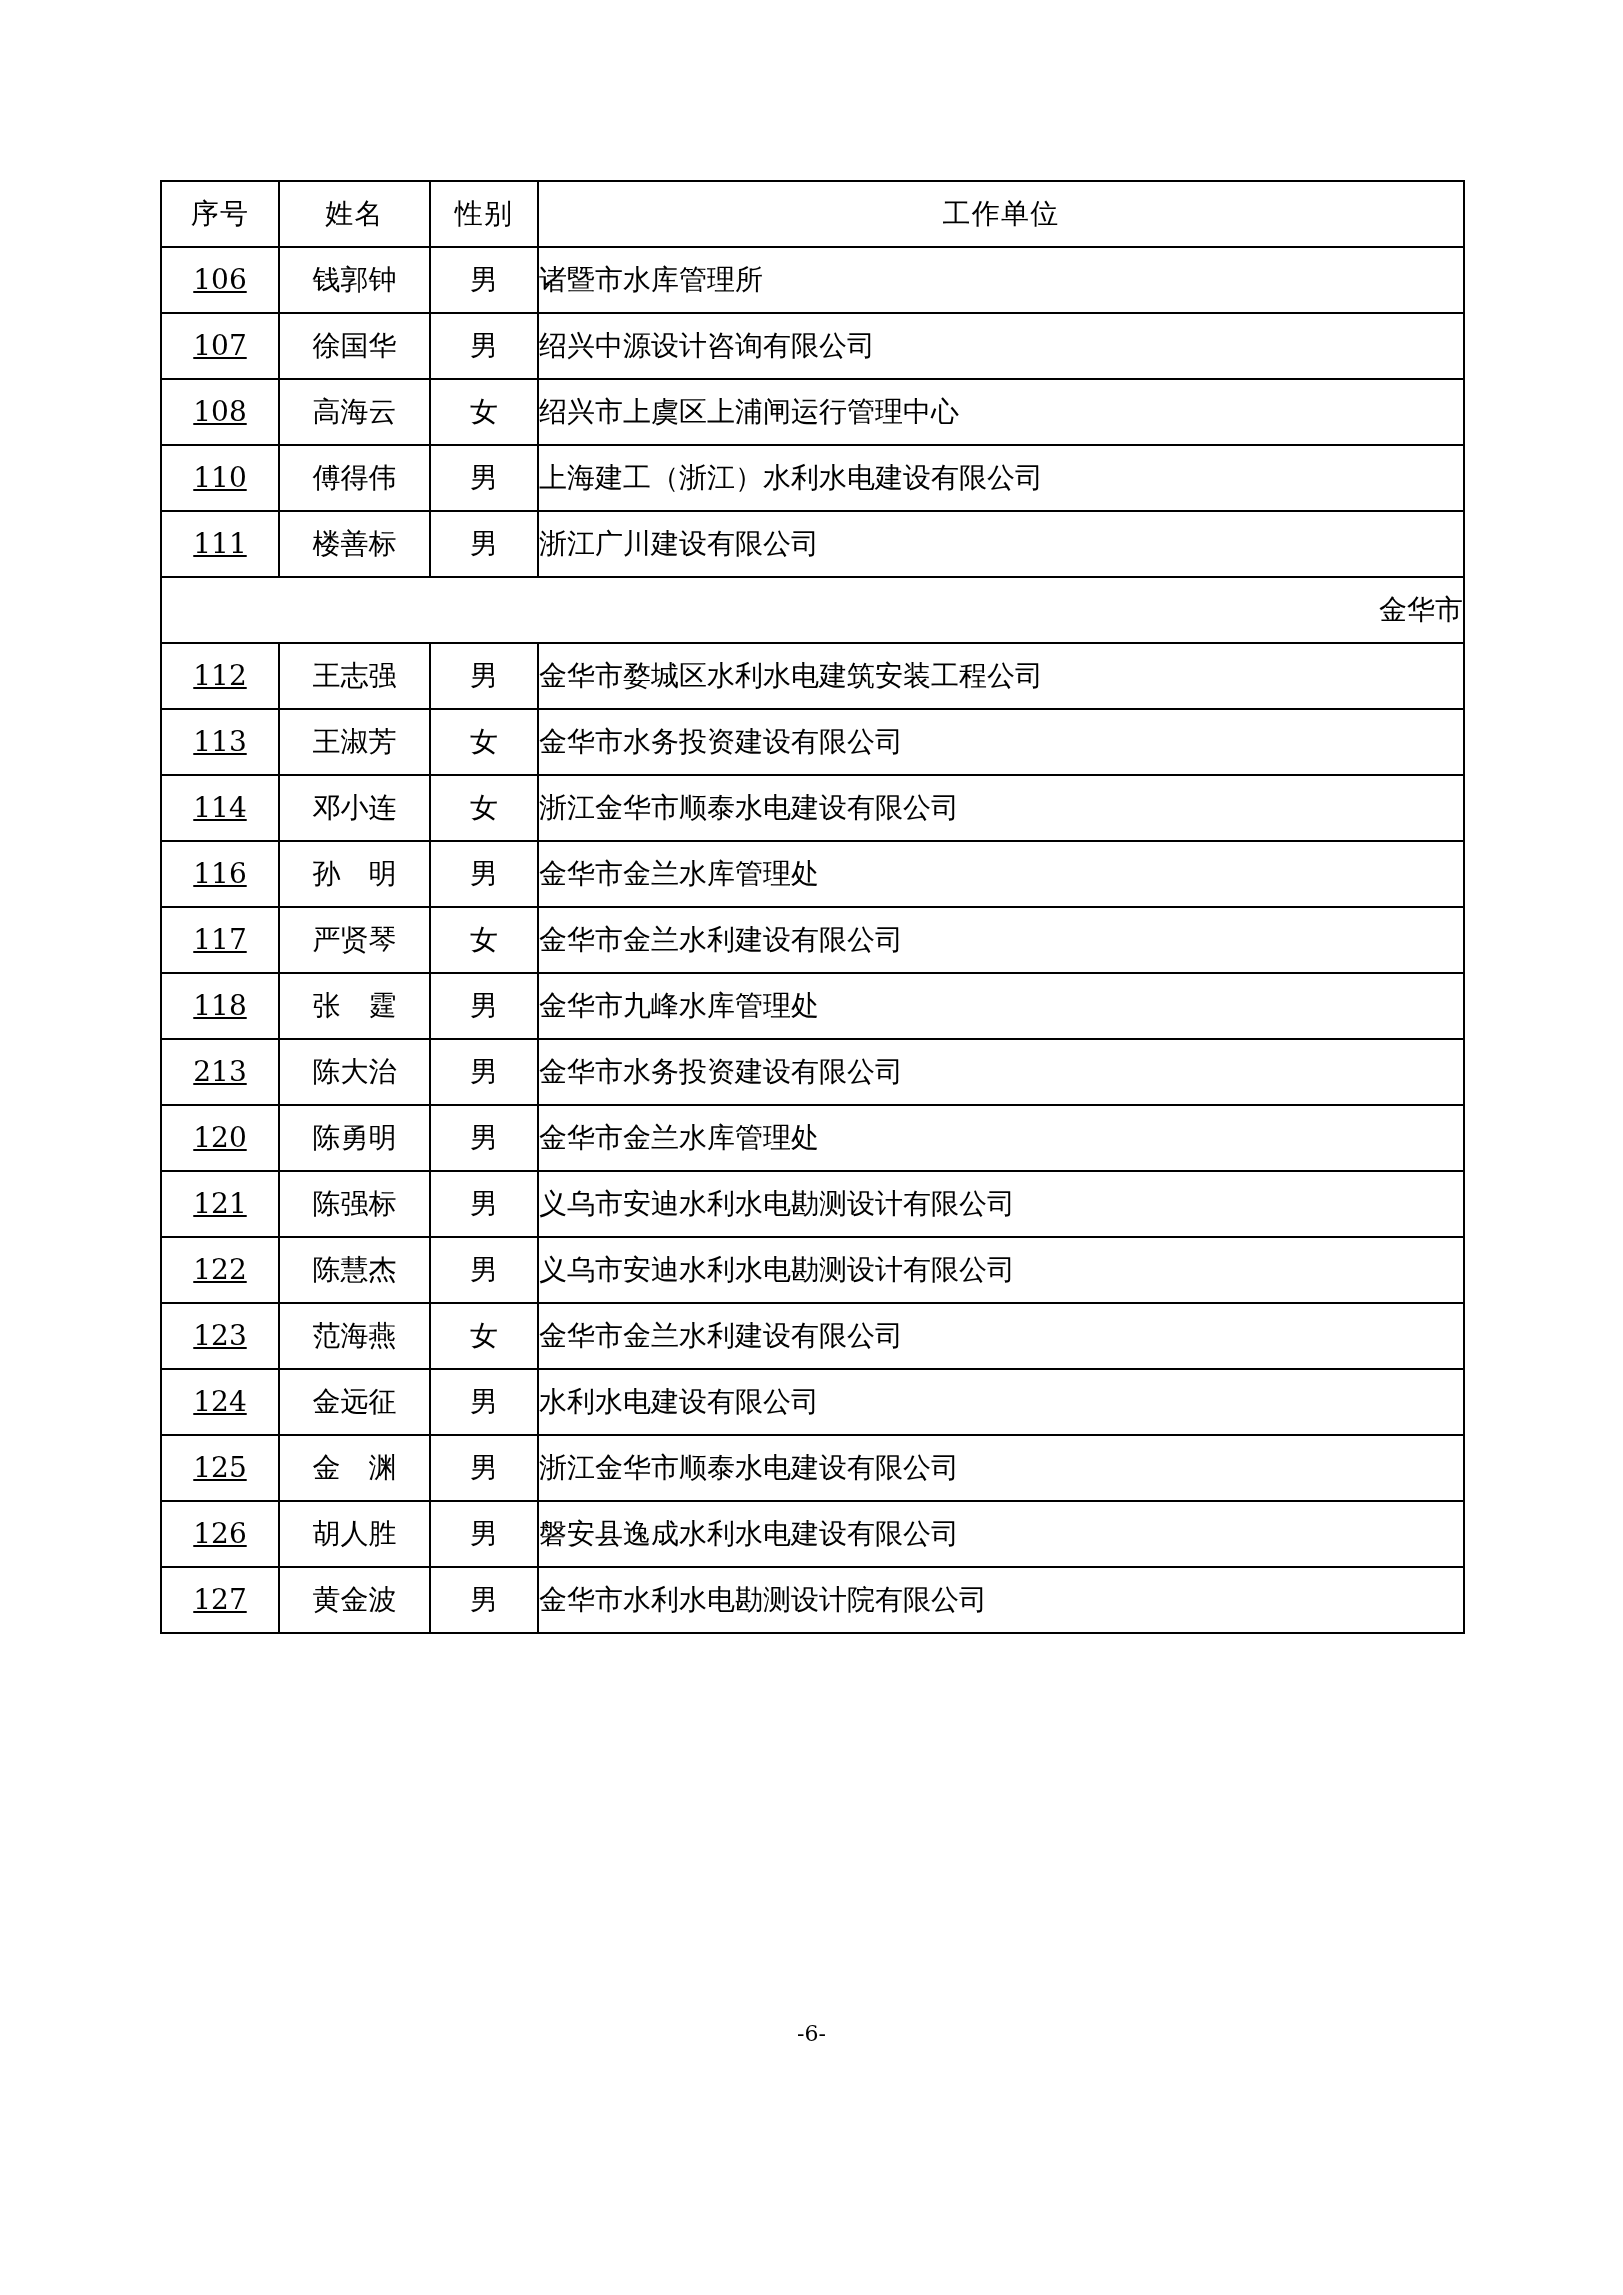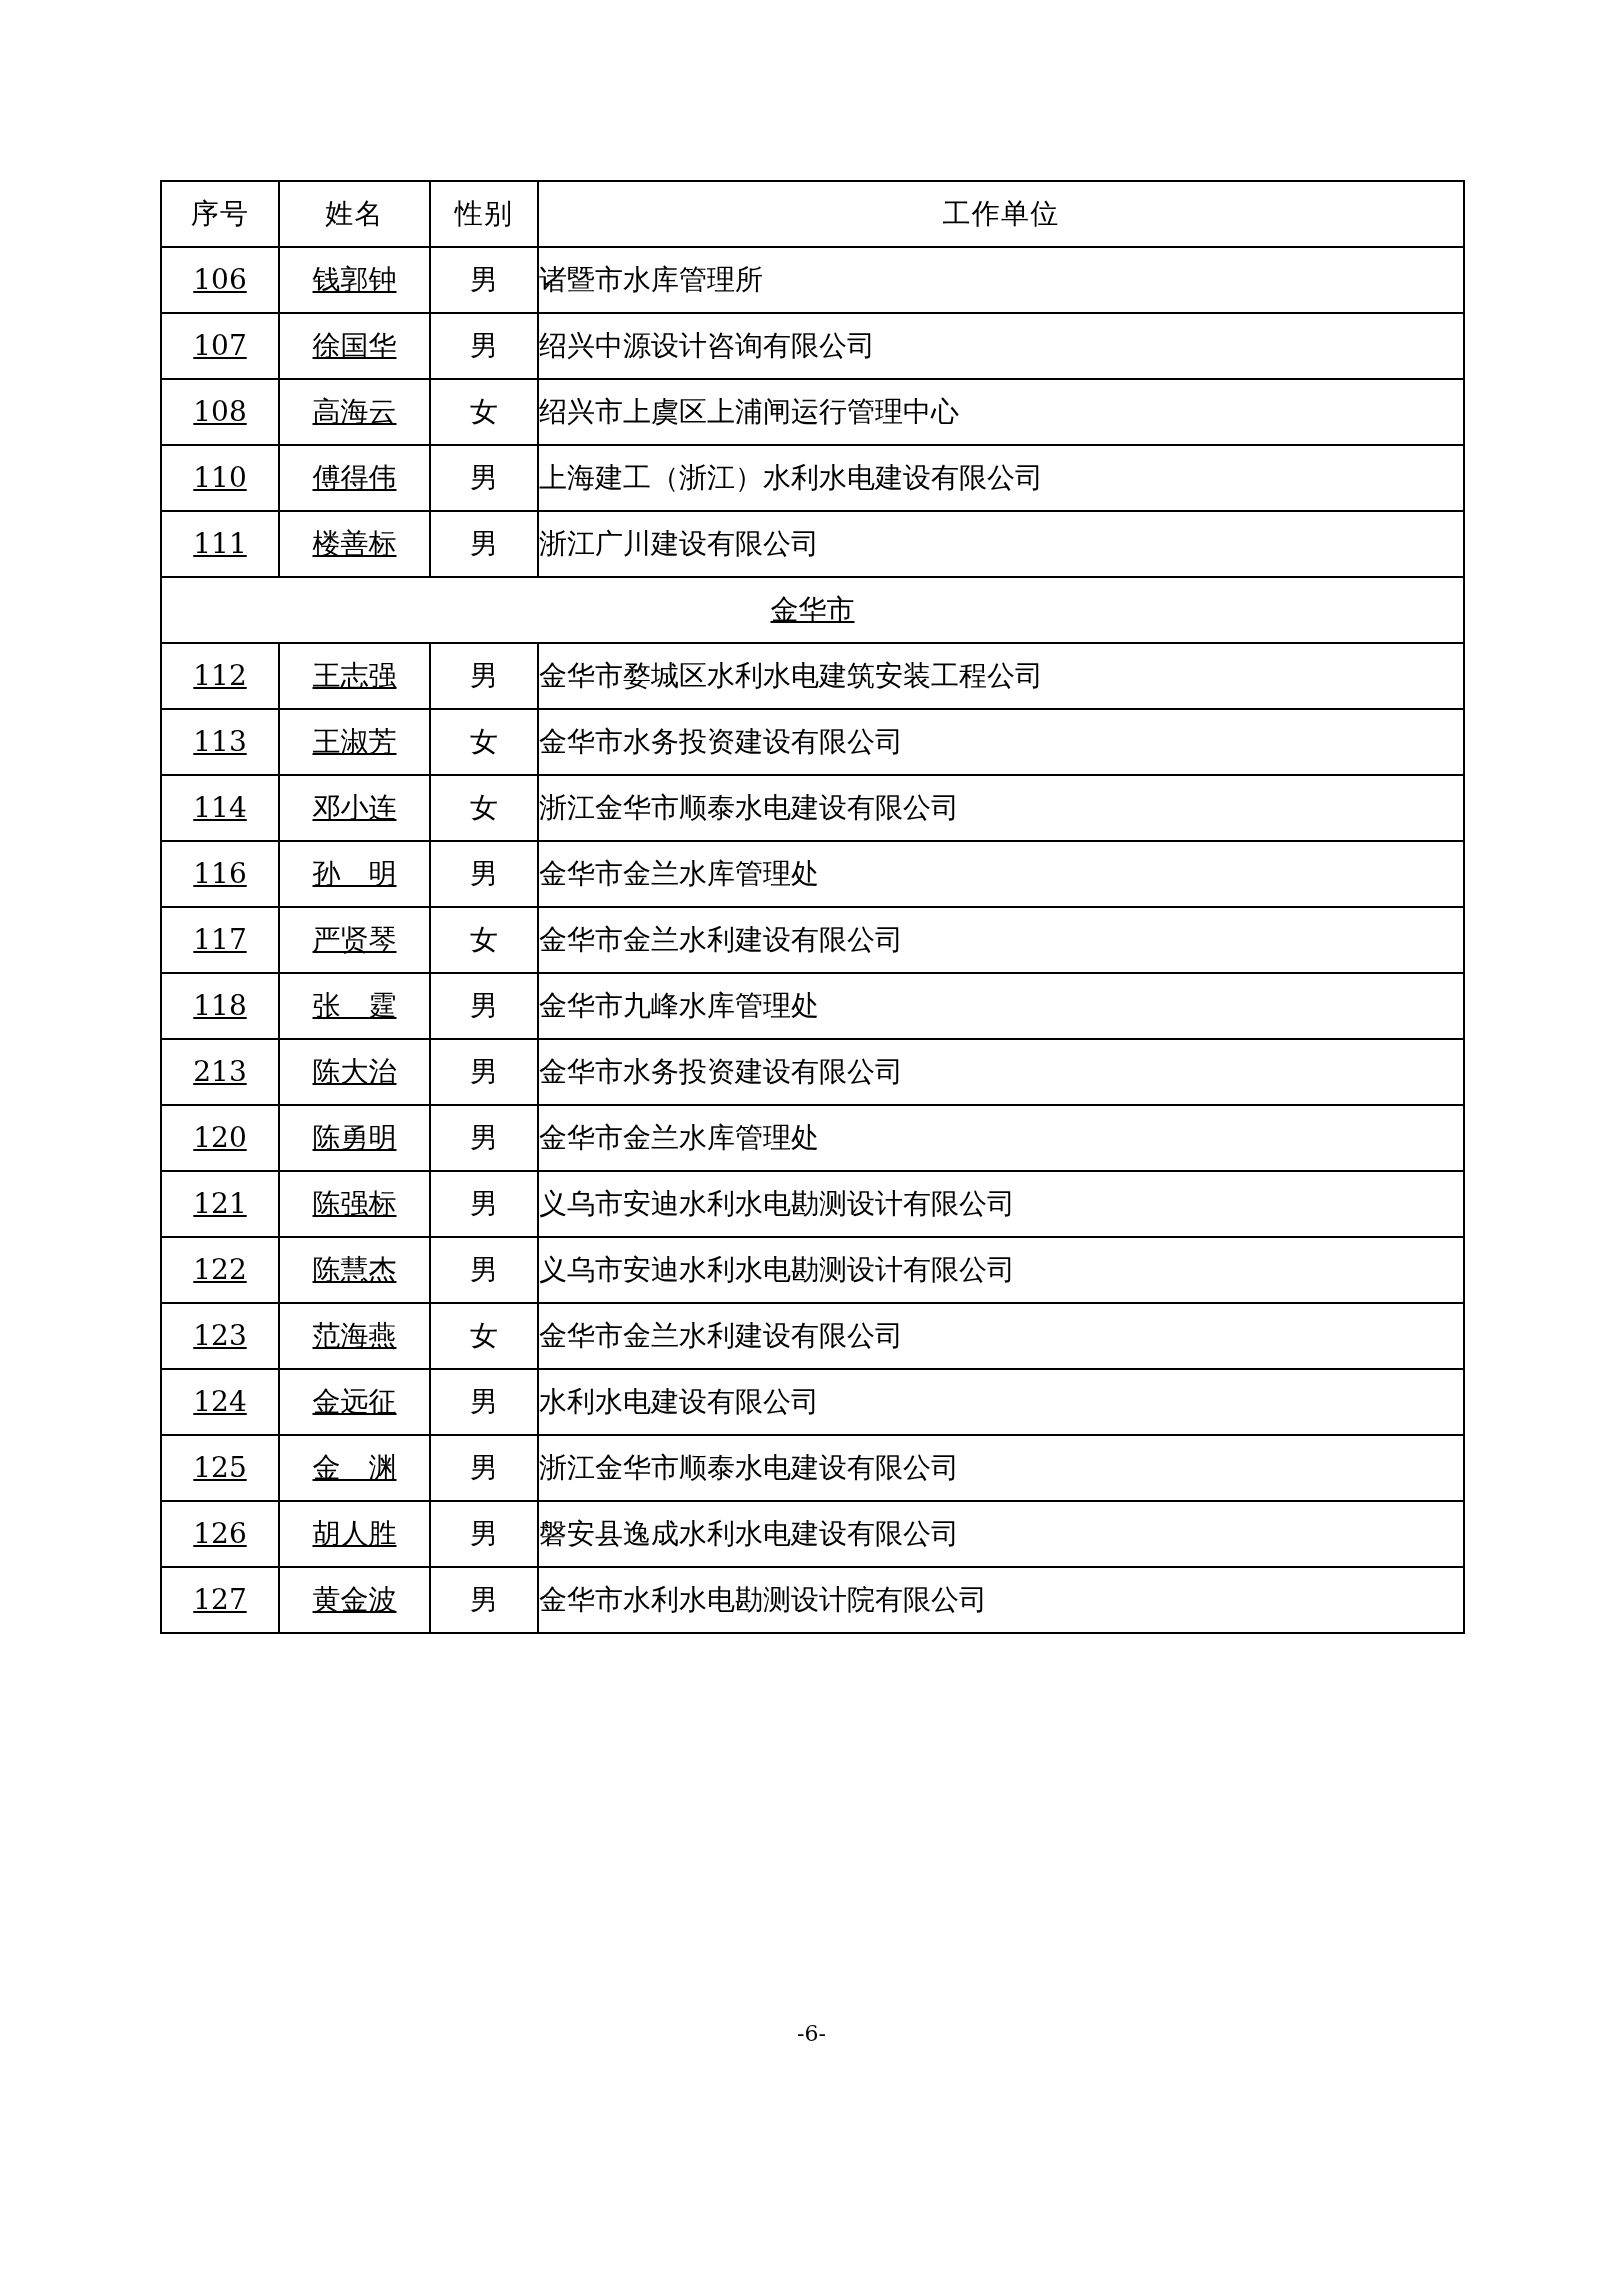--- a/index.html
+++ b/index.html
@@ -49,39 +49,37 @@
     height: 65px;
   }
   td.seq {
     text-align: center;
     font-size: 29px;
     text-decoration: underline;
   }
   td.name {
     text-align: center;
     font-size: 29px;
-    text-decoration: underline;
   }
   td.sex {
     text-align: center;
     font-size: 29px;
   }
   td.unit {
     text-align: left;
     padding-left: 14.4px;
     font-size: 29px;
     margin-top: 24px;
   }
   td.group {
-    text-align: center;
+    text-align: right;
     padding-left: 14.4px;
     font-size: 29.5px;
     font-weight: bold;
     height: 65px;
-    text-decoration: underline;
   }
   .footer {
     position: absolute;
     left: 0;
     right: 0;
     bottom: 110px;
     text-align: center;
     font-size: 22px;
     font-family: "DejaVu Serif", "Liberation Serif", serif;
     color: #000000;

